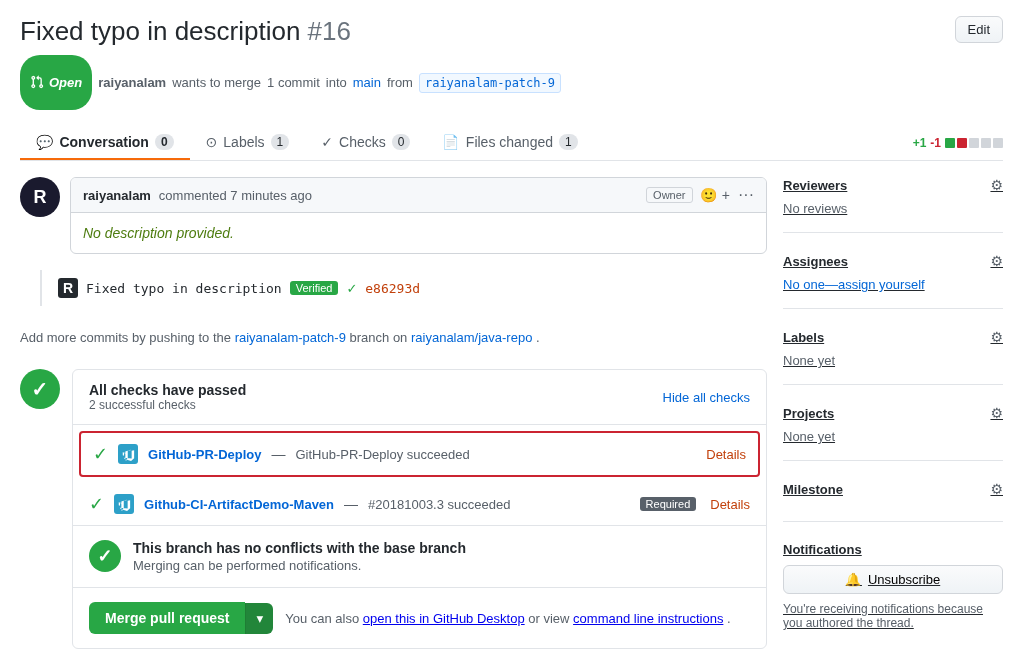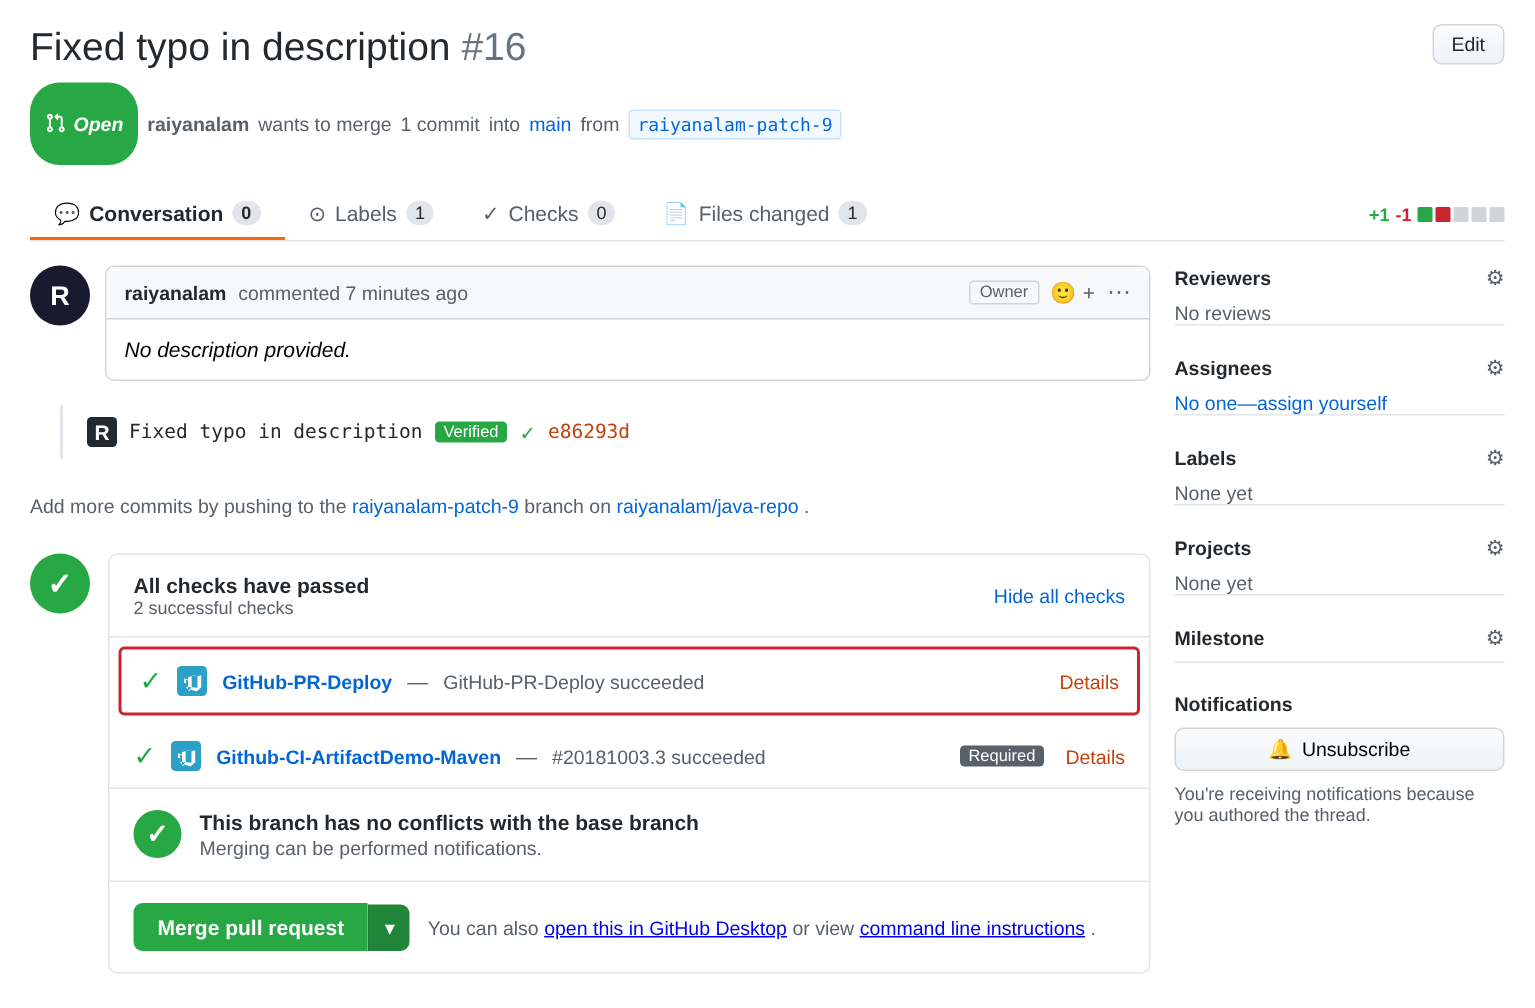--- a/index.html
+++ b/index.html
@@ -44,21 +44,21 @@
     .comment-block { display: flex; gap: 10px; margin-bottom: 16px; }
     .avatar-img { width: 40px; height: 40px; border-radius: 50%; background: #1a1a2e; display: flex; align-items: center; justify-content: center; color: white; font-weight: bold; font-size: 16px; }
     .comment-box { flex: 1; border: 1px solid #d1d5da; border-radius: 6px; overflow: hidden; }
     .comment-header { background: #f6f8fa; border-bottom: 1px solid #d1d5da; padding: 8px 12px; display: flex; align-items: center; justify-content: space-between; }
     .comment-author { font-weight: 600; color: #24292e; font-size: 13px; }
     .comment-time { color: #586069; font-size: 13px; margin-left: 4px; }
     .comment-actions { display: flex; align-items: center; gap: 8px; }
     .owner-badge { border: 1px solid #d1d5da; border-radius: 3px; padding: 1px 6px; font-size: 11px; color: #586069; }
     .emoji-btn { background: none; border: none; cursor: pointer; color: #586069; font-size: 14px; }
     .more-btn { background: none; border: none; cursor: pointer; color: #586069; font-size: 16px; }
-    .comment-body { padding: 12px; color: #000000; font-style: italic; }
+    .comment-body { padding: 12px; color: #4d7c0f; font-style: italic; }
     
     
     .commit-ref { display: flex; align-items: center; gap: 8px; padding: 8px 0; margin-left: 20px; color: #586069; font-size: 13px; border-left: 2px solid #e1e4e8; padding-left: 16px; margin-bottom: 16px; }
     .commit-ref-icon { width: 20px; height: 20px; border-radius: 3px; background: #24292e; display: flex; align-items: center; justify-content: center; color: white; font-size: 10px; }
     .commit-ref-text { font-family: "SFMono-Regular", Consolas, monospace; color: #24292e; }
     .verified-badge { background: #28a745; color: #fff; padding: 1px 6px; border-radius: 3px; font-size: 11px; }
     .commit-hash { font-family: "SFMono-Regular", Consolas, monospace; color: #0366d6; font-size: 12px; }
     .check-icon-green { color: #28a745; }
     
     
@@ -69,21 +69,21 @@
     .check-service-icon svg { width: 14px; height: 14px; fill: white; }
     .check-name { font-weight: 600; color: #0366d6; font-size: 13px; }
     .check-desc { color: #586069; font-size: 13px; }
     .required-badge { background: #586069; color: #fff; padding: 1px 6px; border-radius: 3px; font-size: 11px; margin-right: 4px; }
     .details-link { color: #c2410c; font-size: 13px; text-decoration: none; }
     .merge-btn-group { display: flex; align-items: flex-end; }
     .merge-btn { background: #28a745; color: #fff; border: none; padding: 8px 16px; font-size: 14px; font-weight: 600; border-radius: 6px 0 0 6px; cursor: pointer; }
     .merge-btn-arrow { background: #22863a; color: #fff; border: none; padding: 8px 10px; border-radius: 0 6px 6px 0; cursor: pointer; border-left: 1px solid #1e7e34; }
     
     
-    .sidebar-section { margin-bottom: 20px; border-bottom: 1px solid #e1e4e8; }
+    .sidebar-section { margin-bottom: 20px; padding-bottom: 16px; border-bottom: 1px solid #e1e4e8; text-decoration: underline; }
     .sidebar-section:last-child { border-bottom: none; }
     .sidebar-label { font-weight: 600; font-size: 13px; color: #24292e; display: flex; justify-content: space-between; align-items: center; margin-bottom: 8px; }
     .sidebar-value { font-size: 13px; color: #586069; }
     .sidebar-value a { color: #0366d6; text-decoration: none; }
     .gear-btn { background: none; border: none; cursor: pointer; color: #586069; font-size: 14px; }
     
     
     .unsubscribe-btn { width: 100%; padding: 6px 12px; border: 1px solid #d1d5da; border-radius: 6px; background: linear-gradient(#fafbfc, #eff3f6); cursor: pointer; font-size: 13px; display: flex; align-items: center; justify-content: center; gap: 6px; margin-bottom: 8px; }
     .notification-note { font-size: 12px; color: #586069; }
     

